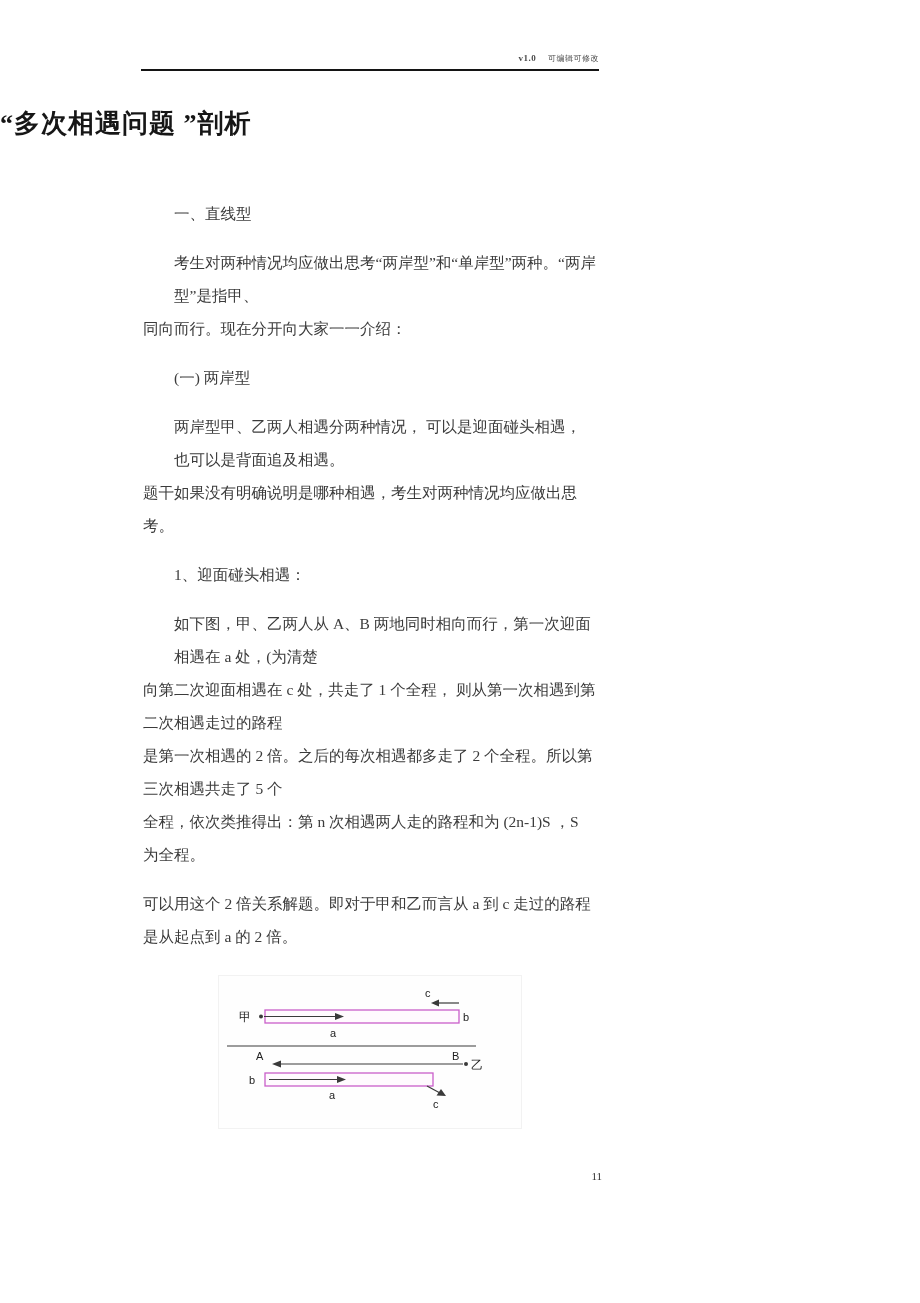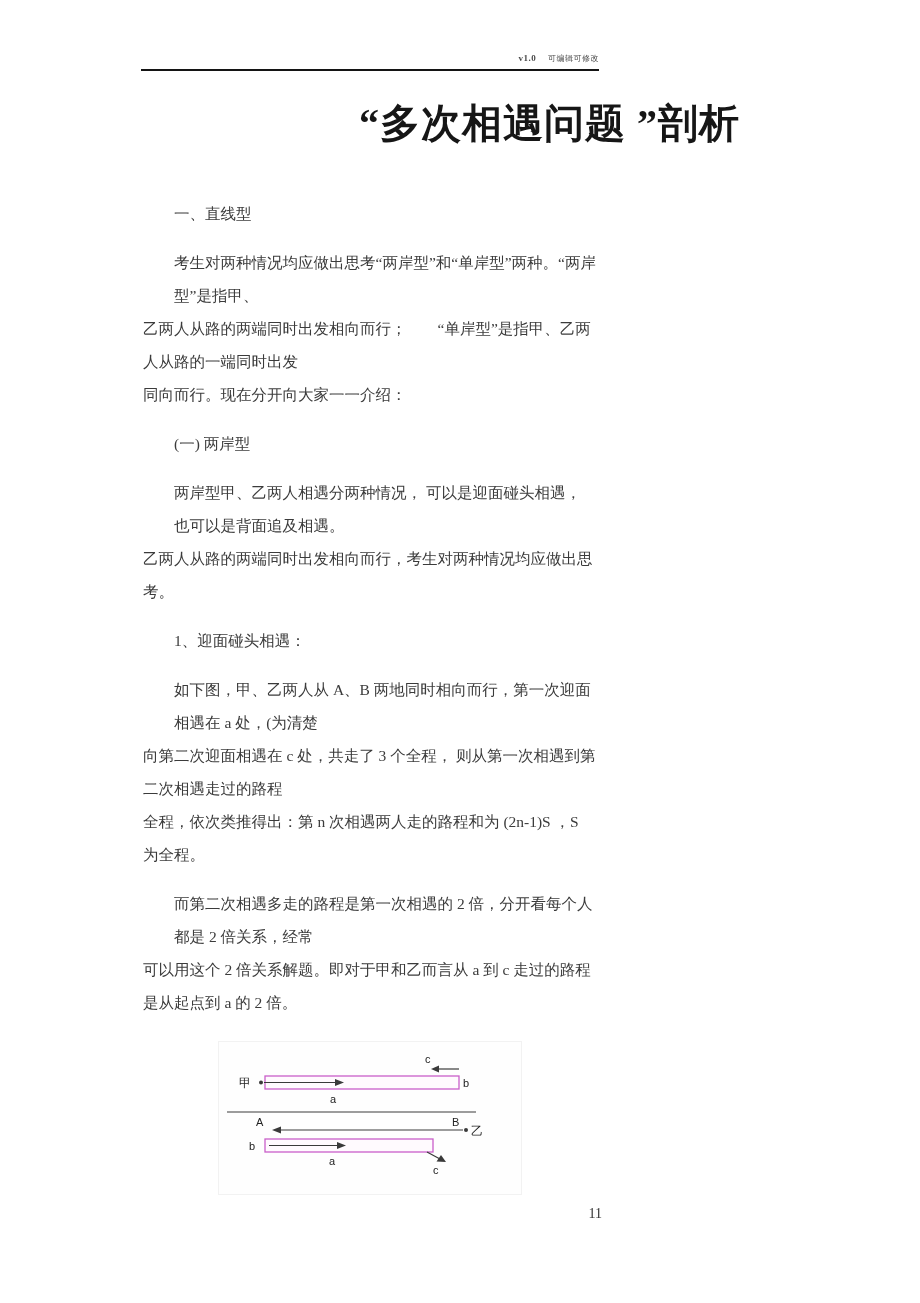--- a/index.html
+++ b/index.html
@@ -20,22 +20,22 @@
     letter-spacing: 0.5px;
     height: 12px;
     line-height: 12px;
   }
   .version-note .ver { font-weight: bold; }
   .version-note .note { margin-left: 9px; font-size: 8px; }
   .rule { border-bottom: 2px solid #141414; margin-top: 5px; }
 
   .title {
     margin: 32px 0 0 0;
-    text-align: right;
-    font-size: 40px;
+    text-align: left;
+    font-size: 26px;
     line-height: 42px;
     font-weight: bold;
     color: #161616;
     letter-spacing: 1px;
   }
 
   .content {
     padding: 0 143px;
     font-size: 15.5px;
     line-height: 33px;
@@ -60,23 +60,23 @@
   .ribbon   { fill: #fffafe; stroke: #c95fc9; stroke-width: 1.3; }
   .lbl {
     font-size: 11px;
     fill: #222222;
     font-family: "Liberation Sans", "DejaVu Sans", sans-serif;
   }
   .lbl-big { font-size: 12px; }
 
   .page-number {
     position: absolute;
-    top: 1206px;
+    top: 1170px;
     right: 138px;
-    font-size: 14px;
+    font-size: 11px;
     color: #333333;
   }
 </style>
 </head>
 <body>
 
 <div class="page">
 
   <div class="header">
     <div class="version-note">
@@ -87,41 +87,40 @@
   </div>
 
   <h1 class="title">“多次相遇问题 ”剖析</h1>
 
   <div class="content">
 
     <div class="block first-block heading line indent">一、直线型</div>
 
     <div class="block">
       <div class="line indent">考生对两种情况均应做出思考“两岸型”和“单岸型”两种。“两岸型”是指甲、</div>
-      <div class="line">乙两人从路的两端同时出发相向而行；        “单岸型”是指甲、乙两人从路的一端同时出发</div>
       <div class="line">同向而行。现在分开向大家一一介绍：</div>
     </div>
 
     <div class="block heading line indent">(一) 两岸型</div>
 
     <div class="block">
       <div class="line indent">两岸型甲、乙两人相遇分两种情况， 可以是迎面碰头相遇， 也可以是背面追及相遇。</div>
-      <div class="line">乙两人从路的两端同时出发相向而行，考生对两种情况均应做出思考。</div>
+      <div class="line">题干如果没有明确说明是哪种相遇，考生对两种情况均应做出思考。</div>
     </div>
 
     <div class="block heading line indent">1、迎面碰头相遇：</div>
 
     <div class="block">
       <div class="line indent">如下图，甲、乙两人从 A、B 两地同时相向而行，第一次迎面相遇在 a 处，(为清楚</div>
-      <div class="line">向第二次迎面相遇在 c 处，共走了 3 个全程， 则从第一次相遇到第二次相遇走过的路程</div>
+      <div class="line">向第二次迎面相遇在 c 处，共走了 1 个全程， 则从第一次相遇到第二次相遇走过的路程</div>
+      <div class="line">是第一次相遇的 2 倍。之后的每次相遇都多走了 2 个全程。所以第三次相遇共走了 5 个</div>
       <div class="line">全程，依次类推得出：第 n 次相遇两人走的路程和为 (2n-1)S ，S 为全程。</div>
     </div>
 
     <div class="block">
-      <div class="line indent">而第二次相遇多走的路程是第一次相遇的 2 倍，分开看每个人都是 2 倍关系，经常</div>
       <div class="line">可以用这个 2 倍关系解题。即对于甲和乙而言从 a 到 c 走过的路程是从起点到 a 的 2 倍。</div>
     </div>
 
     <div class="figure">
       <svg viewBox="0 0 300 150" width="300" height="150">
 
         <text x="206" y="21" class="lbl">c</text>
         <line class="d-stroke" x1="240" y1="27" x2="217" y2="27"></line>
         <polygon class="d-fill" points="212,27 220,23.5 220,30.5"></polygon>
         <rect class="ribbon" x="46" y="34" width="194" height="13"></rect>

